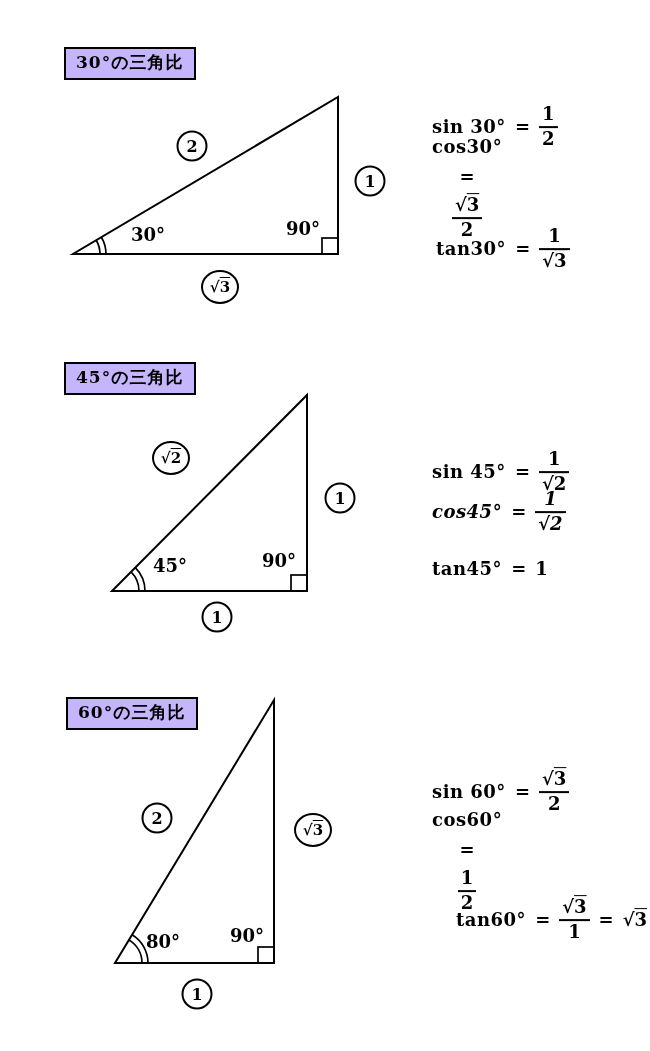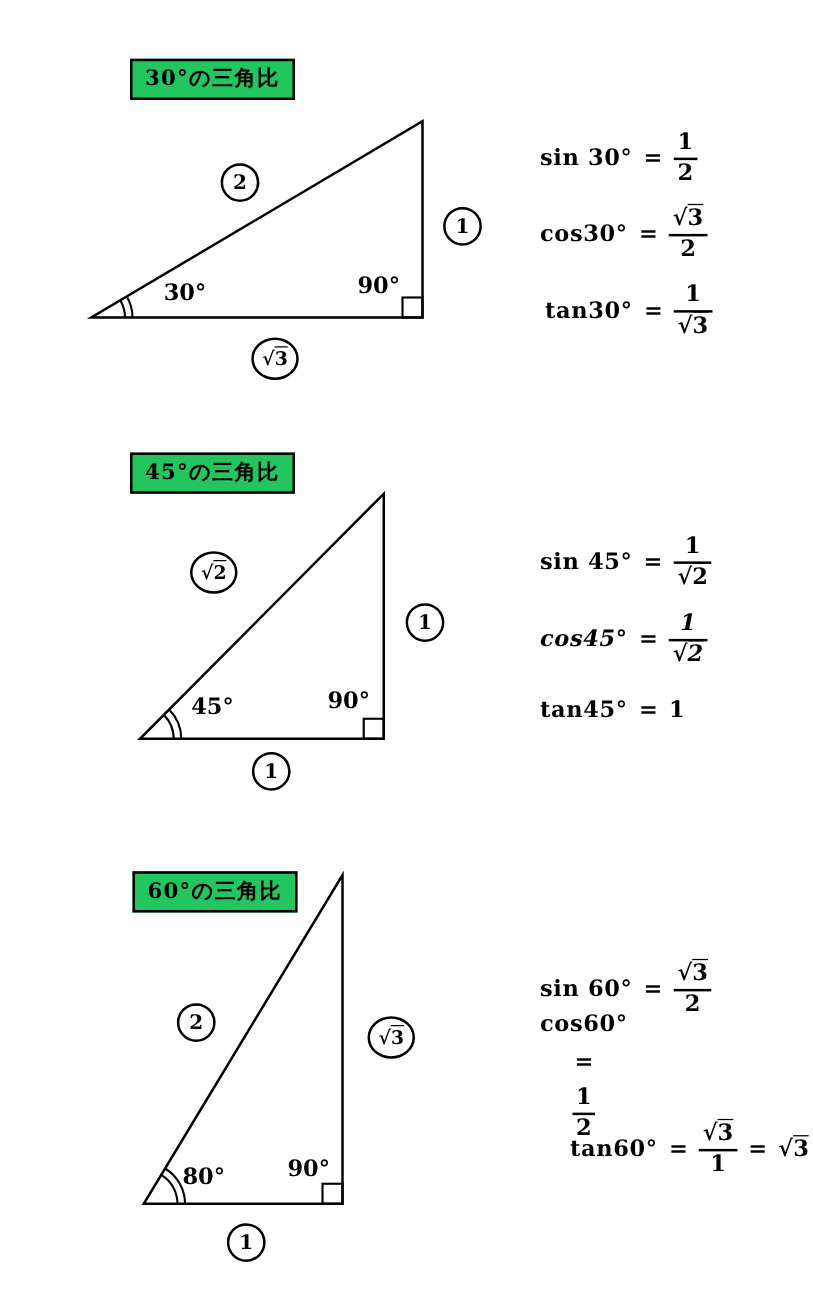--- a/index.html
+++ b/index.html
@@ -12,23 +12,22 @@
     font-weight:bold;
     overflow:hidden;
   }
   .overlay { position:absolute; left:0; top:0; }
   .title-box {
     position:absolute;
     border:2px solid #000;
     padding:2px 10px 4px 10px;
     font-size:17px;
     letter-spacing:1px;
-    background:#22c55e;
+    background:#c4b5fd;
     white-space:nowrap;
-    margin-left:40px;
   }
   .circ {
     position:absolute;
     border:2px solid #000;
     border-radius:50%;
     display:flex; align-items:center; justify-content:center;
     transform:translate(-50%,-50%);
     font-size:16px;
     background:#fff;
     line-height:1;
@@ -104,21 +103,21 @@
 <div class="frow" style="left:432px; top:127px;">
   <span class="lhs">sin 30°</span>
   <span class="eq">=</span>
   <span class="frac">
       <span class="num mathify">1</span>
       <span class="bar"></span>
       <span class="den mathify">2</span>
     </span>
 
 </div>
-<div class="frow" style="left:432px; top:188px;">
+<div class="frow" style="left:432px; top:188px;flex-direction:column;">
   <span class="lhs">cos30°</span>
   <span class="eq">=</span>
   <span class="frac">
       <span class="num mathify">√<span class="ol">3</span></span>
       <span class="bar"></span>
       <span class="den mathify">2</span>
     </span>
 
 </div>
 <div class="frow" style="left:436px; top:249px;">
@@ -140,21 +139,21 @@
 <span class="circ d30" style="left:340px; top:498px;">
     <span class="mathify">1</span>
   </span>
 <span class="circ d30" style="left:217px; top:617px;">
     <span class="mathify">1</span>
   </span>
 
 <span class="angle-label" style="left:170px; top:566px;">45°</span>
 <span class="angle-label" style="left:279px; top:561px;">90°</span>
 
-<div class="frow" style="left:432px; top:450px;align-items:center;">
+<div class="frow" style="left:432px; top:472px;align-items:center;">
   <span class="lhs">sin 45°</span>
   <span class="eq">=</span>
   <span class="frac">
       <span class="num mathify">1</span>
       <span class="bar"></span>
       <span class="den mathify">√<span class="ol">2</span></span>
     </span>
 
 </div>
 <div class="frow" style="left:432px; top:512px;font-style:italic;">

